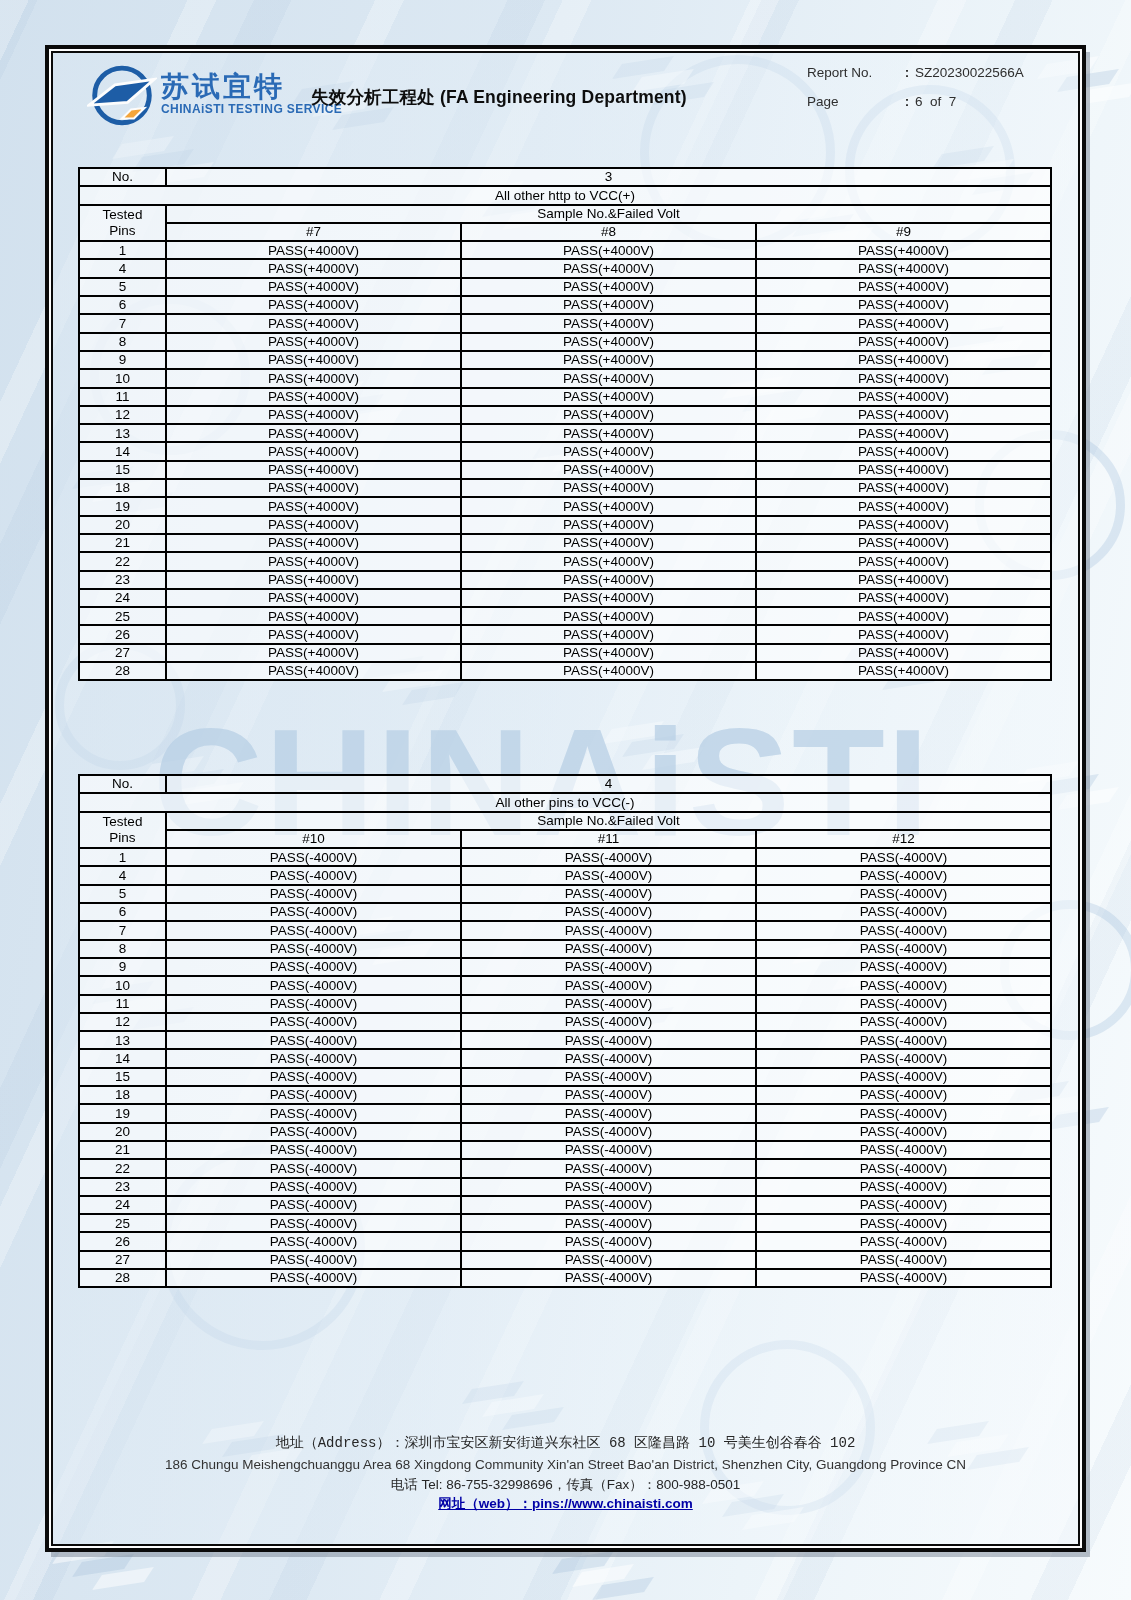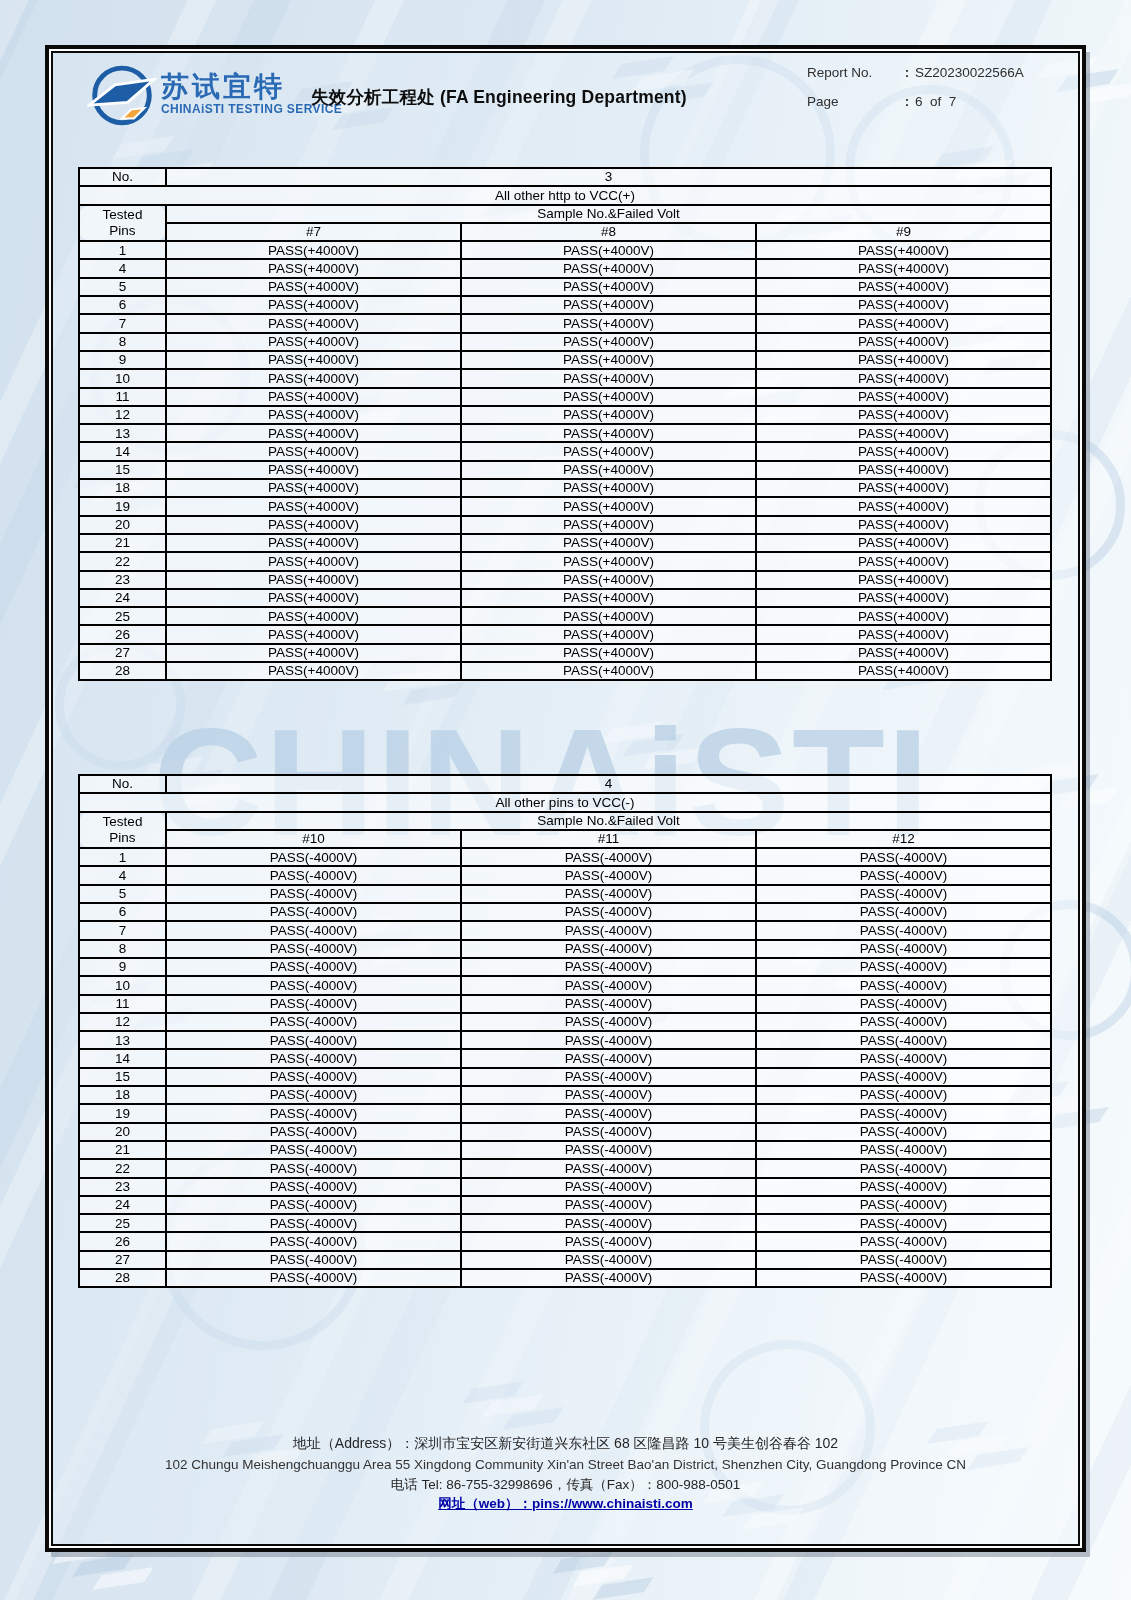--- a/index.html
+++ b/index.html
@@ -59,25 +59,25 @@
   table.rtable { border-collapse:collapse; table-layout:fixed; width:972px; }
   table.rtable { border:2px solid #000; }
   col.w1 { width:87px; } col.w2 { width:295px; }
   table.rtable td {
     border:2px solid #000;
     background: rgba(255,255,255,0.60);
     font-size:13.5px; text-align:center; vertical-align:middle;
     height:18.3px; line-height:1.15; padding:0; color:#000;
     overflow:hidden;
   }
-  td.tp { white-space:pre-line;border-radius:11px; }
+  td.tp { white-space:pre-line; }
 
   
   .footer { position:absolute; left:0; right:0; top:1378px; z-index:2; text-align:center; color:#262626; }
-  .ft-cn   { font-size:14px;   line-height:24px; }
+  .ft-cn   { font-size:14px;   line-height:24px;font-family:Liberation Mono, monospace; }
   .ft-en   { font-size:13.5px; line-height:20px; color:#333; }
   .ft-tel  { font-size:13.5px; line-height:19px; }
   .ft-web  { font-size:13.5px; line-height:20px; font-weight:bold; color:#0000a6; text-decoration:underline; }
 </style>
 </head>
 <body>
 
 <div id="deco">
     <div class="deco-circle" style="left: 640px; top: 55px; width: 195px; height: 195px;"></div>
     <div class="deco-circle" style="left: 845px; top: 85px; width: 170px; height: 170px;"></div>
@@ -609,20 +609,20 @@
                 <td>PASS(-4000V)</td>
                 <td>PASS(-4000V)</td>
                 <td>PASS(-4000V)</td>
               </tr>
             </tbody>
       </table>
     </div>
 
     <div class="footer">
       <div class="ft-cn">地址（Address）：深圳市宝安区新安街道兴东社区 68 区隆昌路 10 号美生创谷春谷 102</div>
-      <div class="ft-en">102 Chungu Meishengchuanggu Area 55 Xingdong Community Xin'an Street Bao'an District, Shenzhen City, Guangdong Province CN</div>
+      <div class="ft-en">186 Chungu Meishengchuanggu Area 68 Xingdong Community Xin'an Street Bao'an District, Shenzhen City, Guangdong Province CN</div>
       <div class="ft-tel">电话 Tel: 86-755-32998696，传真（Fax）：800-988-0501</div>
       <div class="ft-web">网址（web）：pins://www.chinaisti.com</div>
     </div>
 
   </div>
  </div>
 </div>
 
 </body></html>

